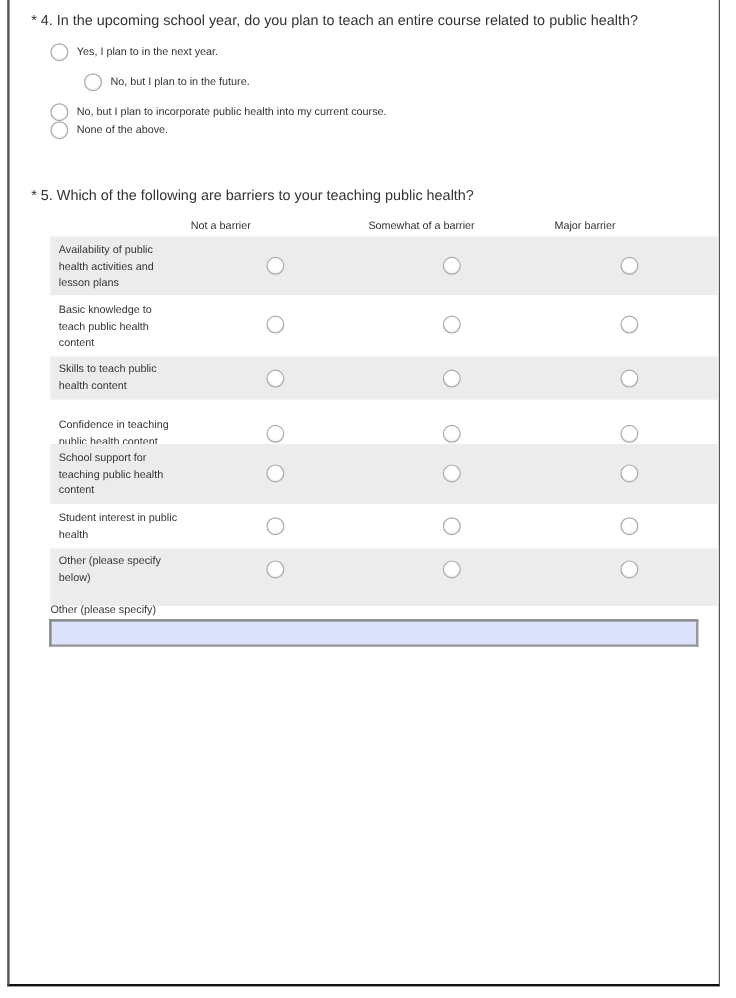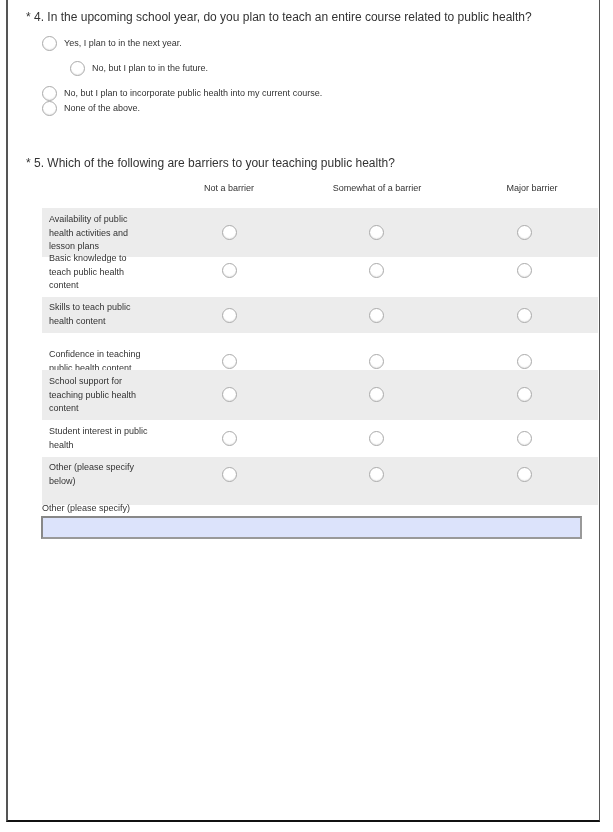--- a/index.html
+++ b/index.html
@@ -7,21 +7,21 @@
            font-family: "Liberation Sans", sans-serif; color: #333; }
     .page { position: absolute; left: 6px; top: 0; width: 594px; height: 822px;
             border-left: 2px solid #555; border-right: 1px solid #555; border-bottom: 2px solid #111; box-sizing: border-box; }
     .q-title { position: absolute; left: 26px; font-size: 12px; color: #333; }
     .radio { width: 15px; height: 15px; border-radius: 50%; border: 1px solid #aaa;
              box-sizing: border-box; background: #fff; display: inline-block;
              box-shadow: inset 0 -1px 1px rgba(0,0,0,0.08); }
     .opt { position: absolute; left: 42px; height: 16px; display: flex; align-items: center; }
     .opt .radio { margin-right: 7px; }
     .opt-label { font-size: 9px; color: #333; }
-    .col-head { position: absolute; top: 183px; font-size: 9px; color: #333; text-align: center; width: 140px; }
+    .col-head { position: absolute; top: 183px; font-size: 9px; color: #333; text-align: left; width: 140px; }
     .row { position: absolute; left: 42px; width: 556px; }
     .row.shaded { background: #ececec; }
     .row-label { position: absolute; left: 7px; width: 100px; font-size: 9px; line-height: 13.5px; color: #333; }
     .row .radio { position: absolute; }
     .other-label { position: absolute; left: 42px; top: 503px; font-size: 9px; color: #333; }
     .other-input { position: absolute; left: 41px; top: 516px; width: 541px; height: 23px;
                    background: #dce3fb; border: 2px solid #999; border-top-color: #888; border-left-color: #888;
                    box-sizing: border-box; outline: none; font-family: "Liberation Sans", sans-serif; font-size: 10px; }
   </style>
 </head>
@@ -47,21 +47,21 @@
   <span class="radio"></span>
   <span class="opt-label">None of the above.</span>
 </div>
 
 <div class="q-title" style="top:156px;">* 5. Which of the following are barriers to your teaching public health?</div>
 
 <div class="col-head" style="left:159px;">Not a barrier</div>
 <div class="col-head" style="left:307px;">Somewhat of a barrier</div>
 <div class="col-head" style="left:462px;">Major barrier</div>
 
-<div class="row shaded" style="top:197px;height:49px;margin-top:11px;">
+<div class="row shaded" style="top:197px;height:49px;">
   <div class="row-label" style="top:5px;">Availability of public health activities and lesson plans</div>
   <span class="radio" style="left:180px;top:17px;"></span>
   <span class="radio" style="left:327px;top:17px;"></span>
   <span class="radio" style="left:475px;top:17px;"></span>
 </div>
 
 <div class="row" style="top:247px;height:49px;">
   <div class="row-label" style="top:5px;">Basic knowledge to teach public health content</div>
   <span class="radio" style="left:180px;top:16px;"></span>
   <span class="radio" style="left:327px;top:16px;"></span>

